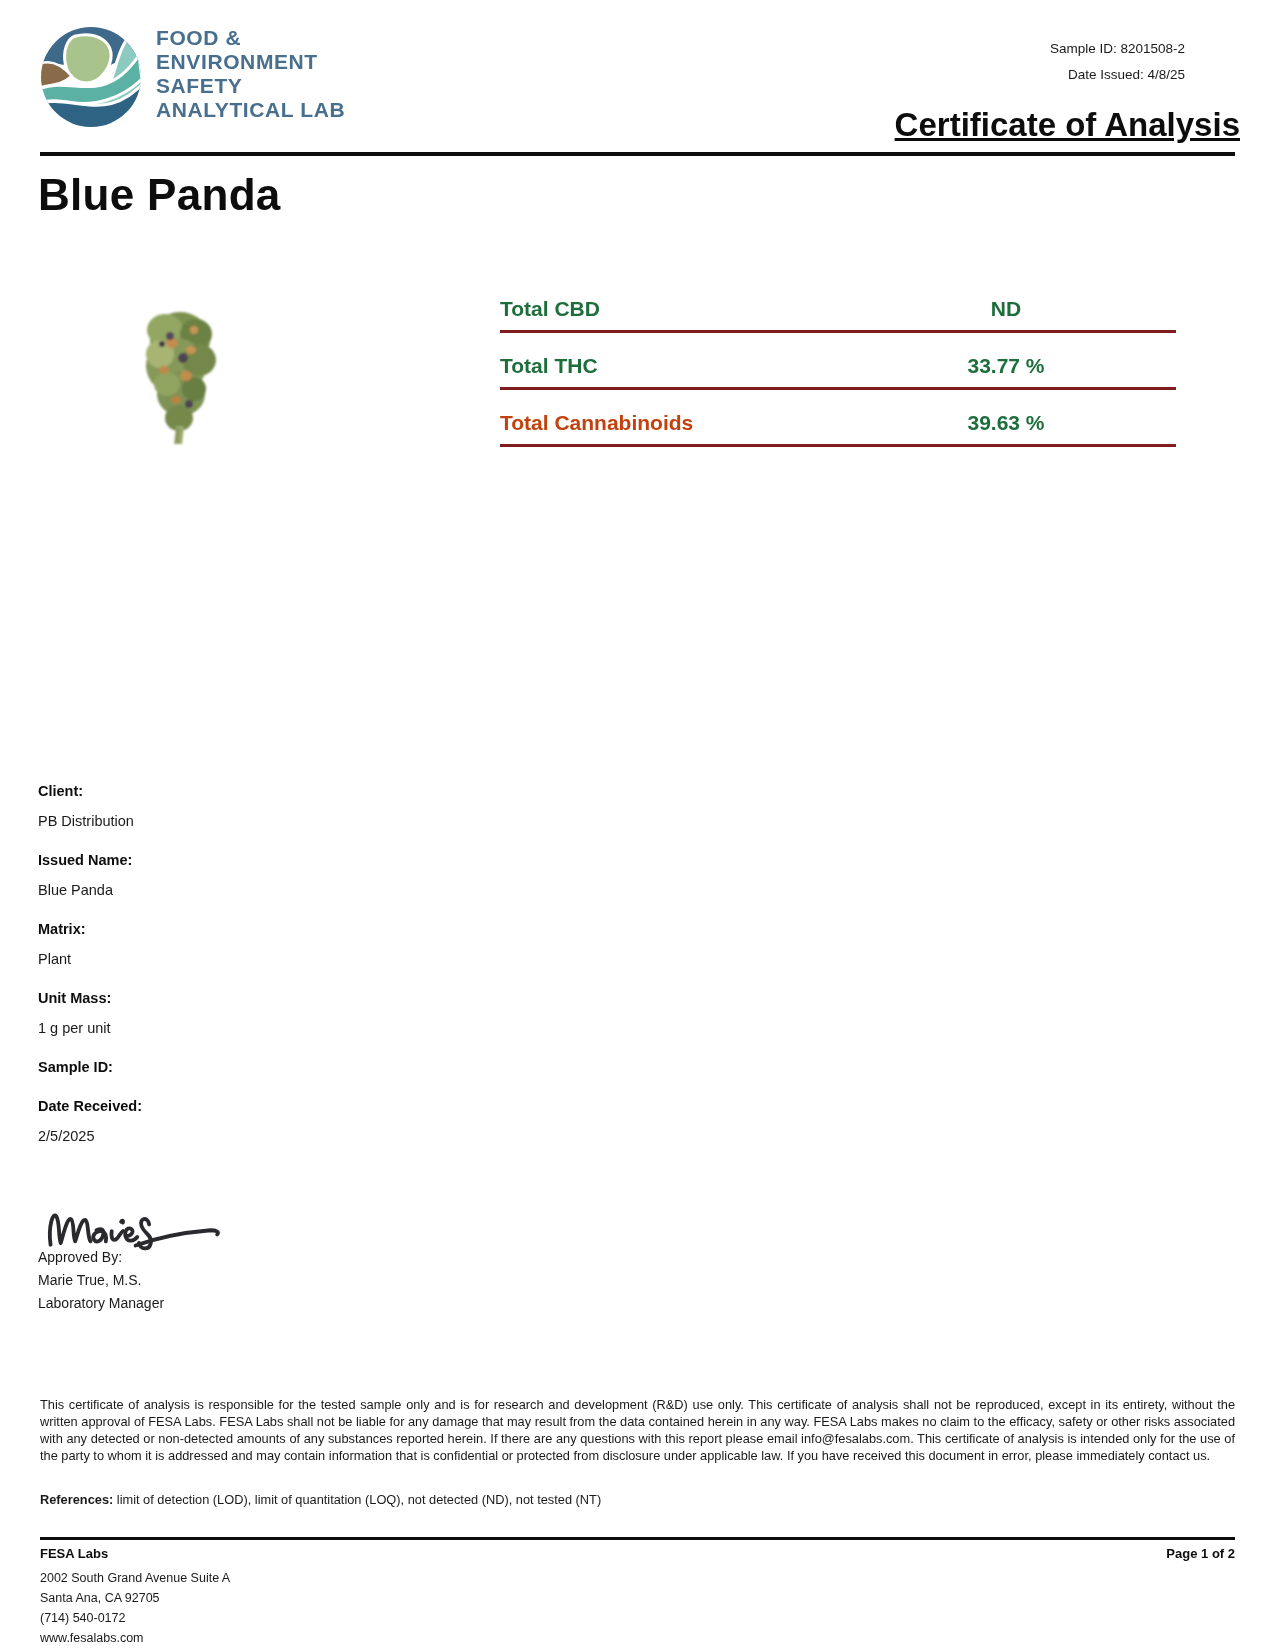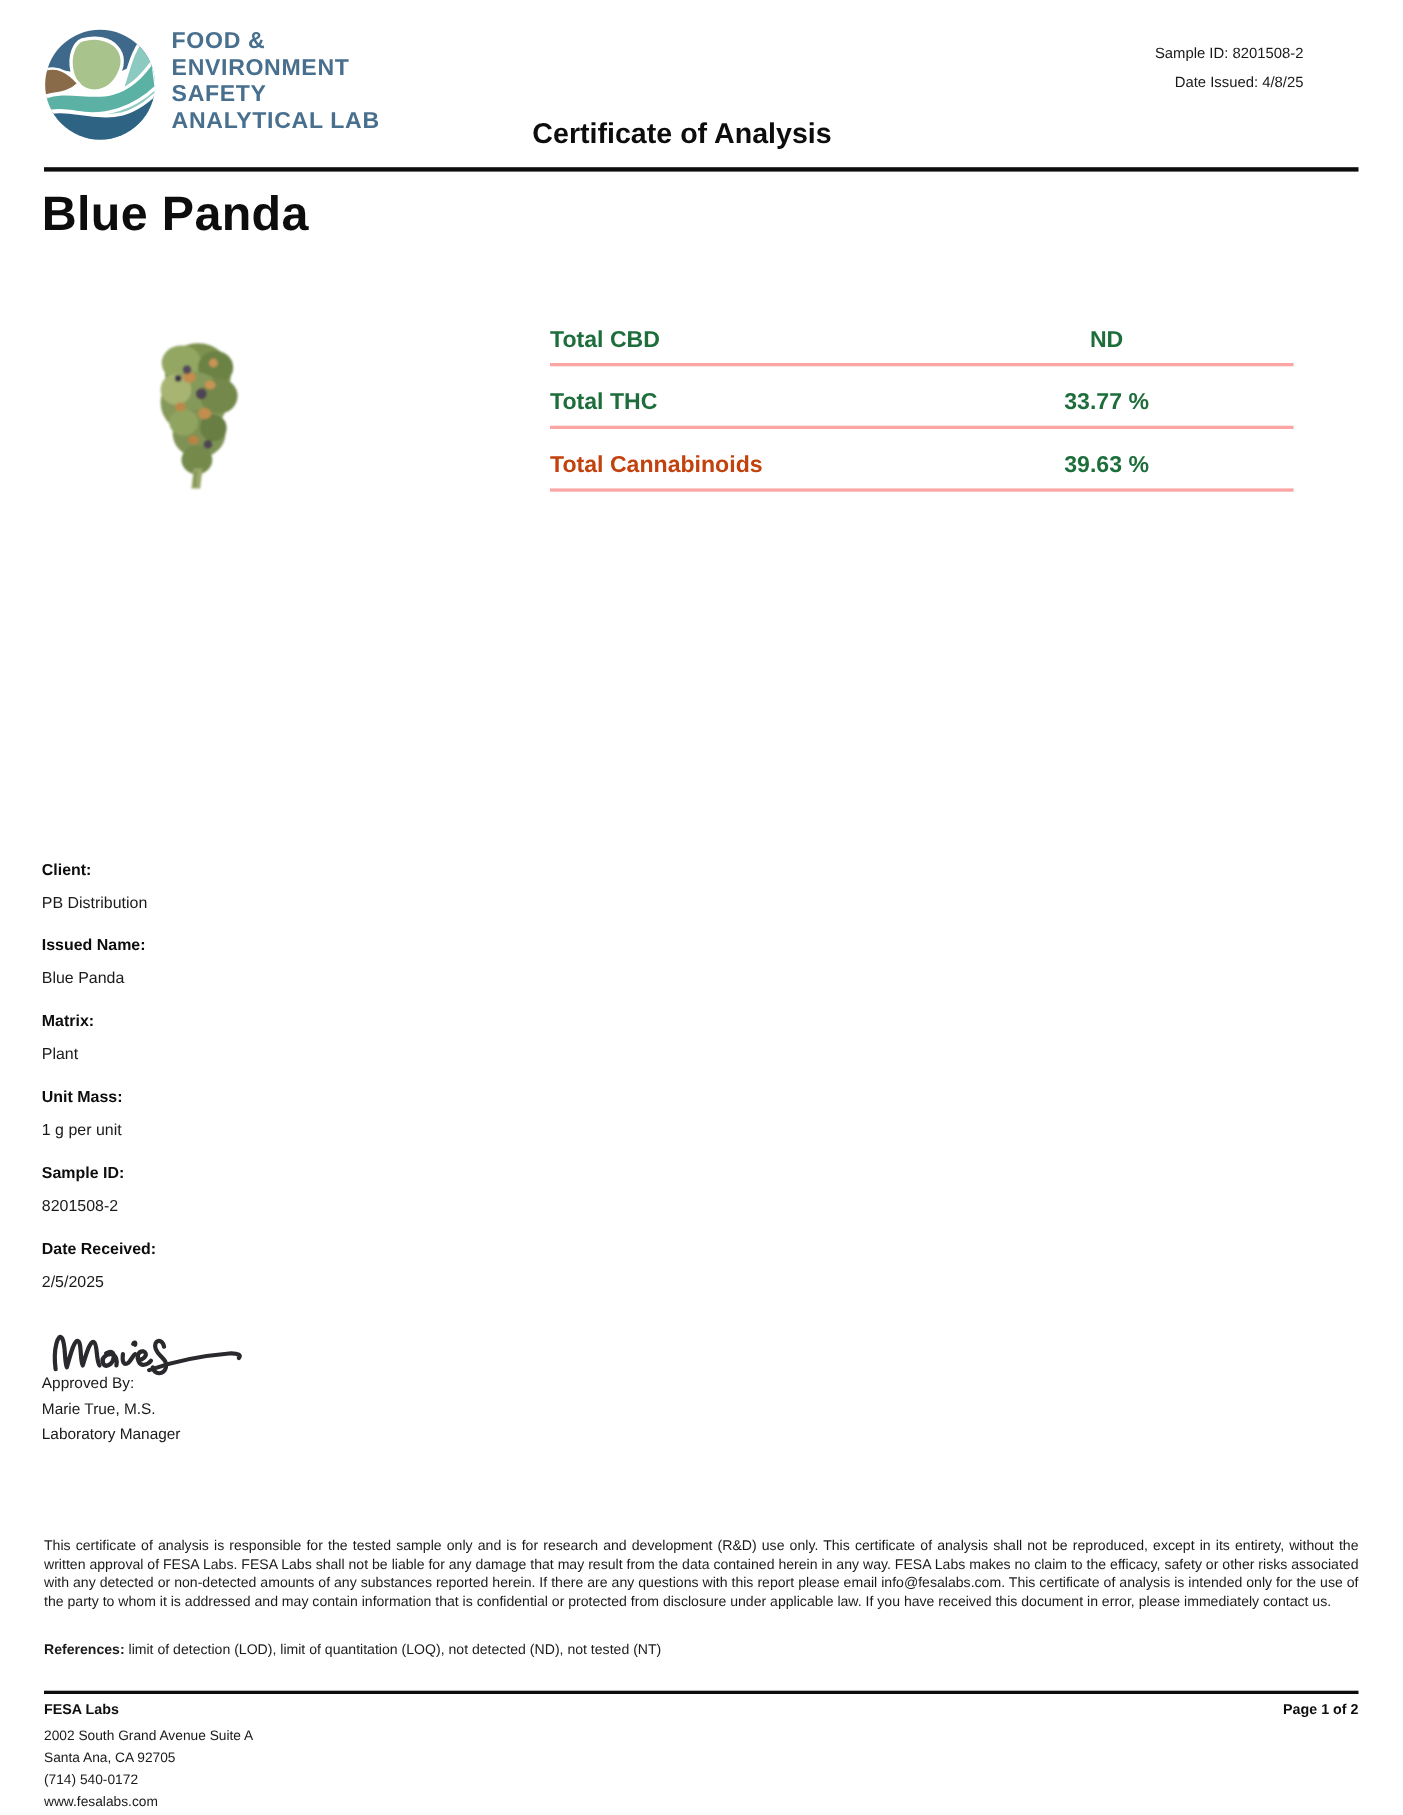--- a/index.html
+++ b/index.html
@@ -30,44 +30,45 @@
   }
   .header-meta {
     position: absolute; right: 90px; top: 36px;
     text-align: right;
     font-size: 13.5px;
     line-height: 26px;
     color: #1a1a1a;
   }
   .doc-title {
     position: absolute; left: 0; top: 106px; width: 1240px;
-    text-align: center;
-    font-size: 26px;
+    text-align: right;
+    font-size: 33px;
     font-weight: bold;
     color: #0d0d0d;
+    text-decoration: underline;
   }
   .header-rule {
     position: absolute; left: 40px; right: 40px; top: 152px;
     height: 4px; background: #0d0d0d;
   }
 
   
   .product-name {
     position: absolute; left: 38px; top: 170px;
     font-size: 44px; font-weight: bold; color: #0d0d0d;
     letter-spacing: 0.3px;
   }
   .bud-image { position: absolute; left: 120px; top: 288px; width: 120px; height: 160px; }
 
   
   .summary-table { position: absolute; left: 500px; top: 288px; width: 676px; }
   .summary-row {
     display: flex; align-items: flex-end; justify-content: space-between;
     height: 45px; padding-bottom: 9px;
-    border-bottom: 3px solid #fca5a5;
+    border-bottom: 3px solid #7f1d1d;
     margin-bottom: 12px;
   }
   .summary-label { font-size: 21px; font-weight: bold; }
   .summary-value {
     width: 340px; text-align: center;
     font-size: 21px; font-weight: bold;
   }
   .green { color: #1e6e3c; }
   .black { color: #c2410c; }
 
@@ -195,21 +196,20 @@
     <div class="field">
       <div class="field-label">Matrix:</div>
       <div class="field-value">Plant</div>
     </div>
     <div class="field">
       <div class="field-label">Unit Mass:</div>
       <div class="field-value">1 g per unit</div>
     </div>
     <div class="field">
       <div class="field-label">Sample ID:</div>
-      <div class="field-value">8201508-2</div>
     </div>
     <div class="field">
       <div class="field-label">Date Received:</div>
       <div class="field-value">2/5/2025</div>
     </div>
   </div>
 
   <svg class="signature" viewBox="0 0 230 80" aria-hidden="true">
     <g fill="none" stroke="#2a2a2e" stroke-width="4.5" stroke-linecap="round" stroke-linejoin="round">
       <path d="M8,62 C5,40 11,22 15,29 C19,36 17,52 20,60 C24,46 28,30 32,32 C36,34 34,52 37,58 C41,45 45,31 49,33 C53,35 51,52 55,58"></path>

